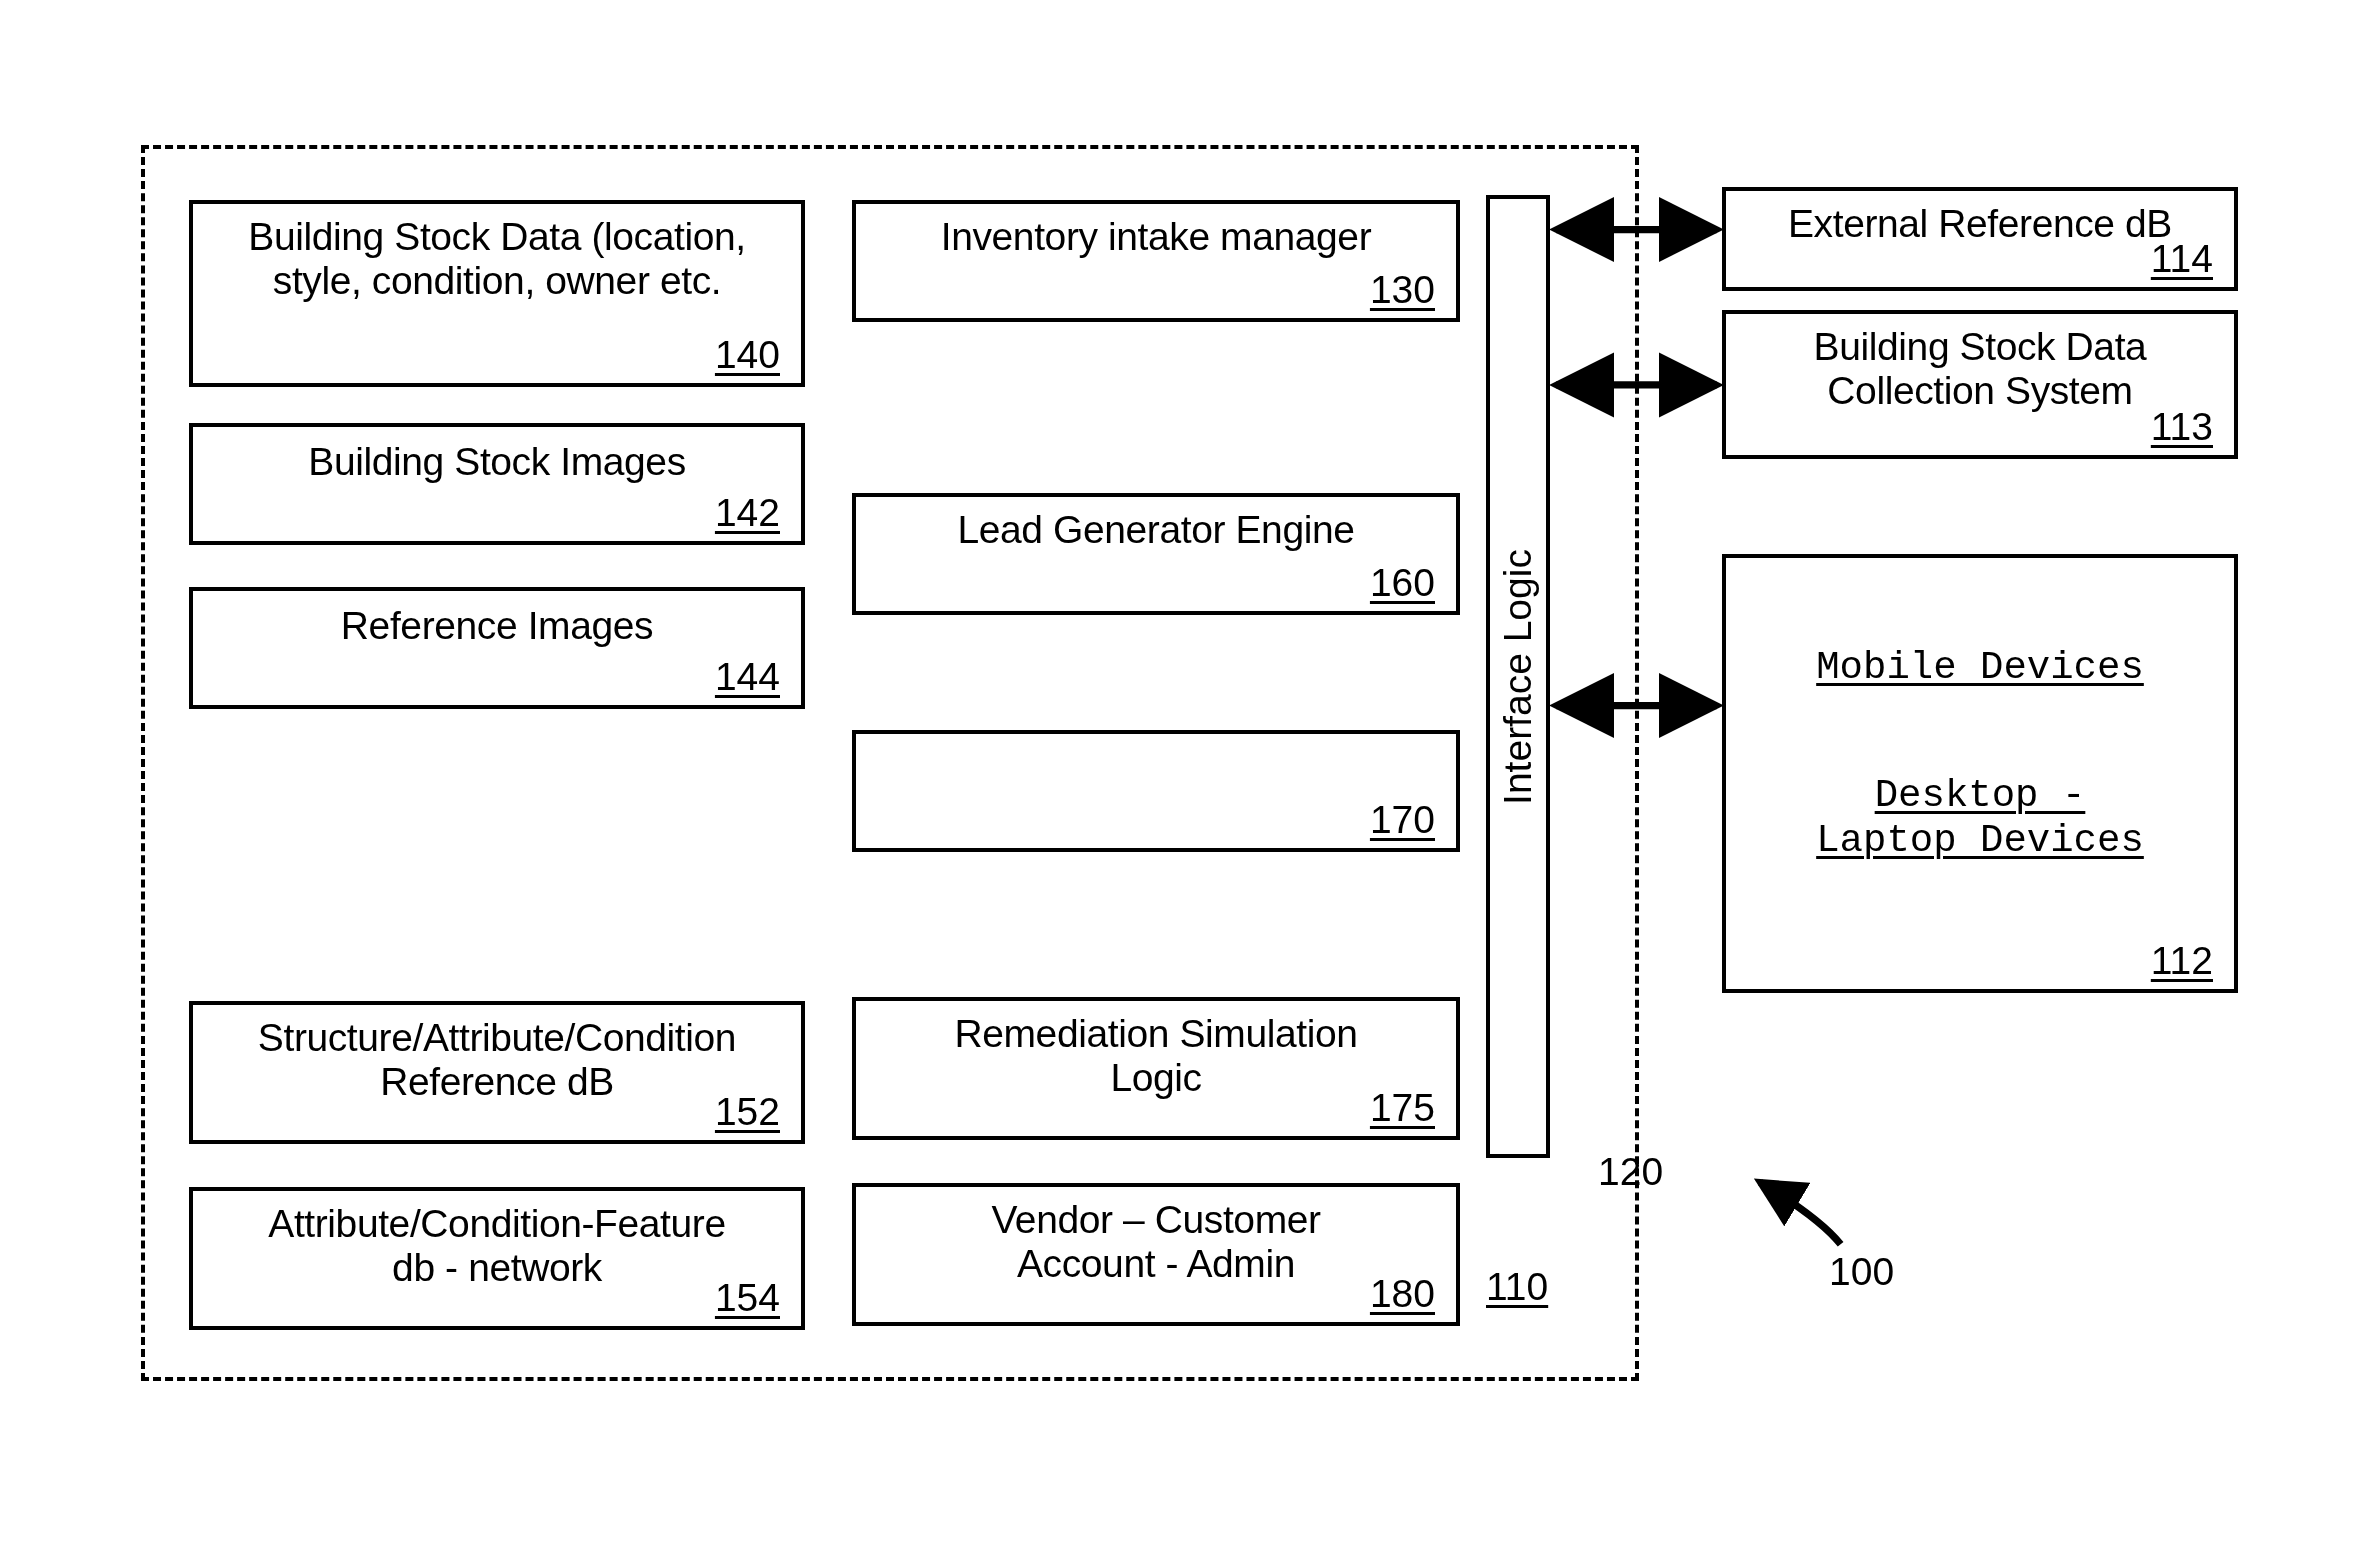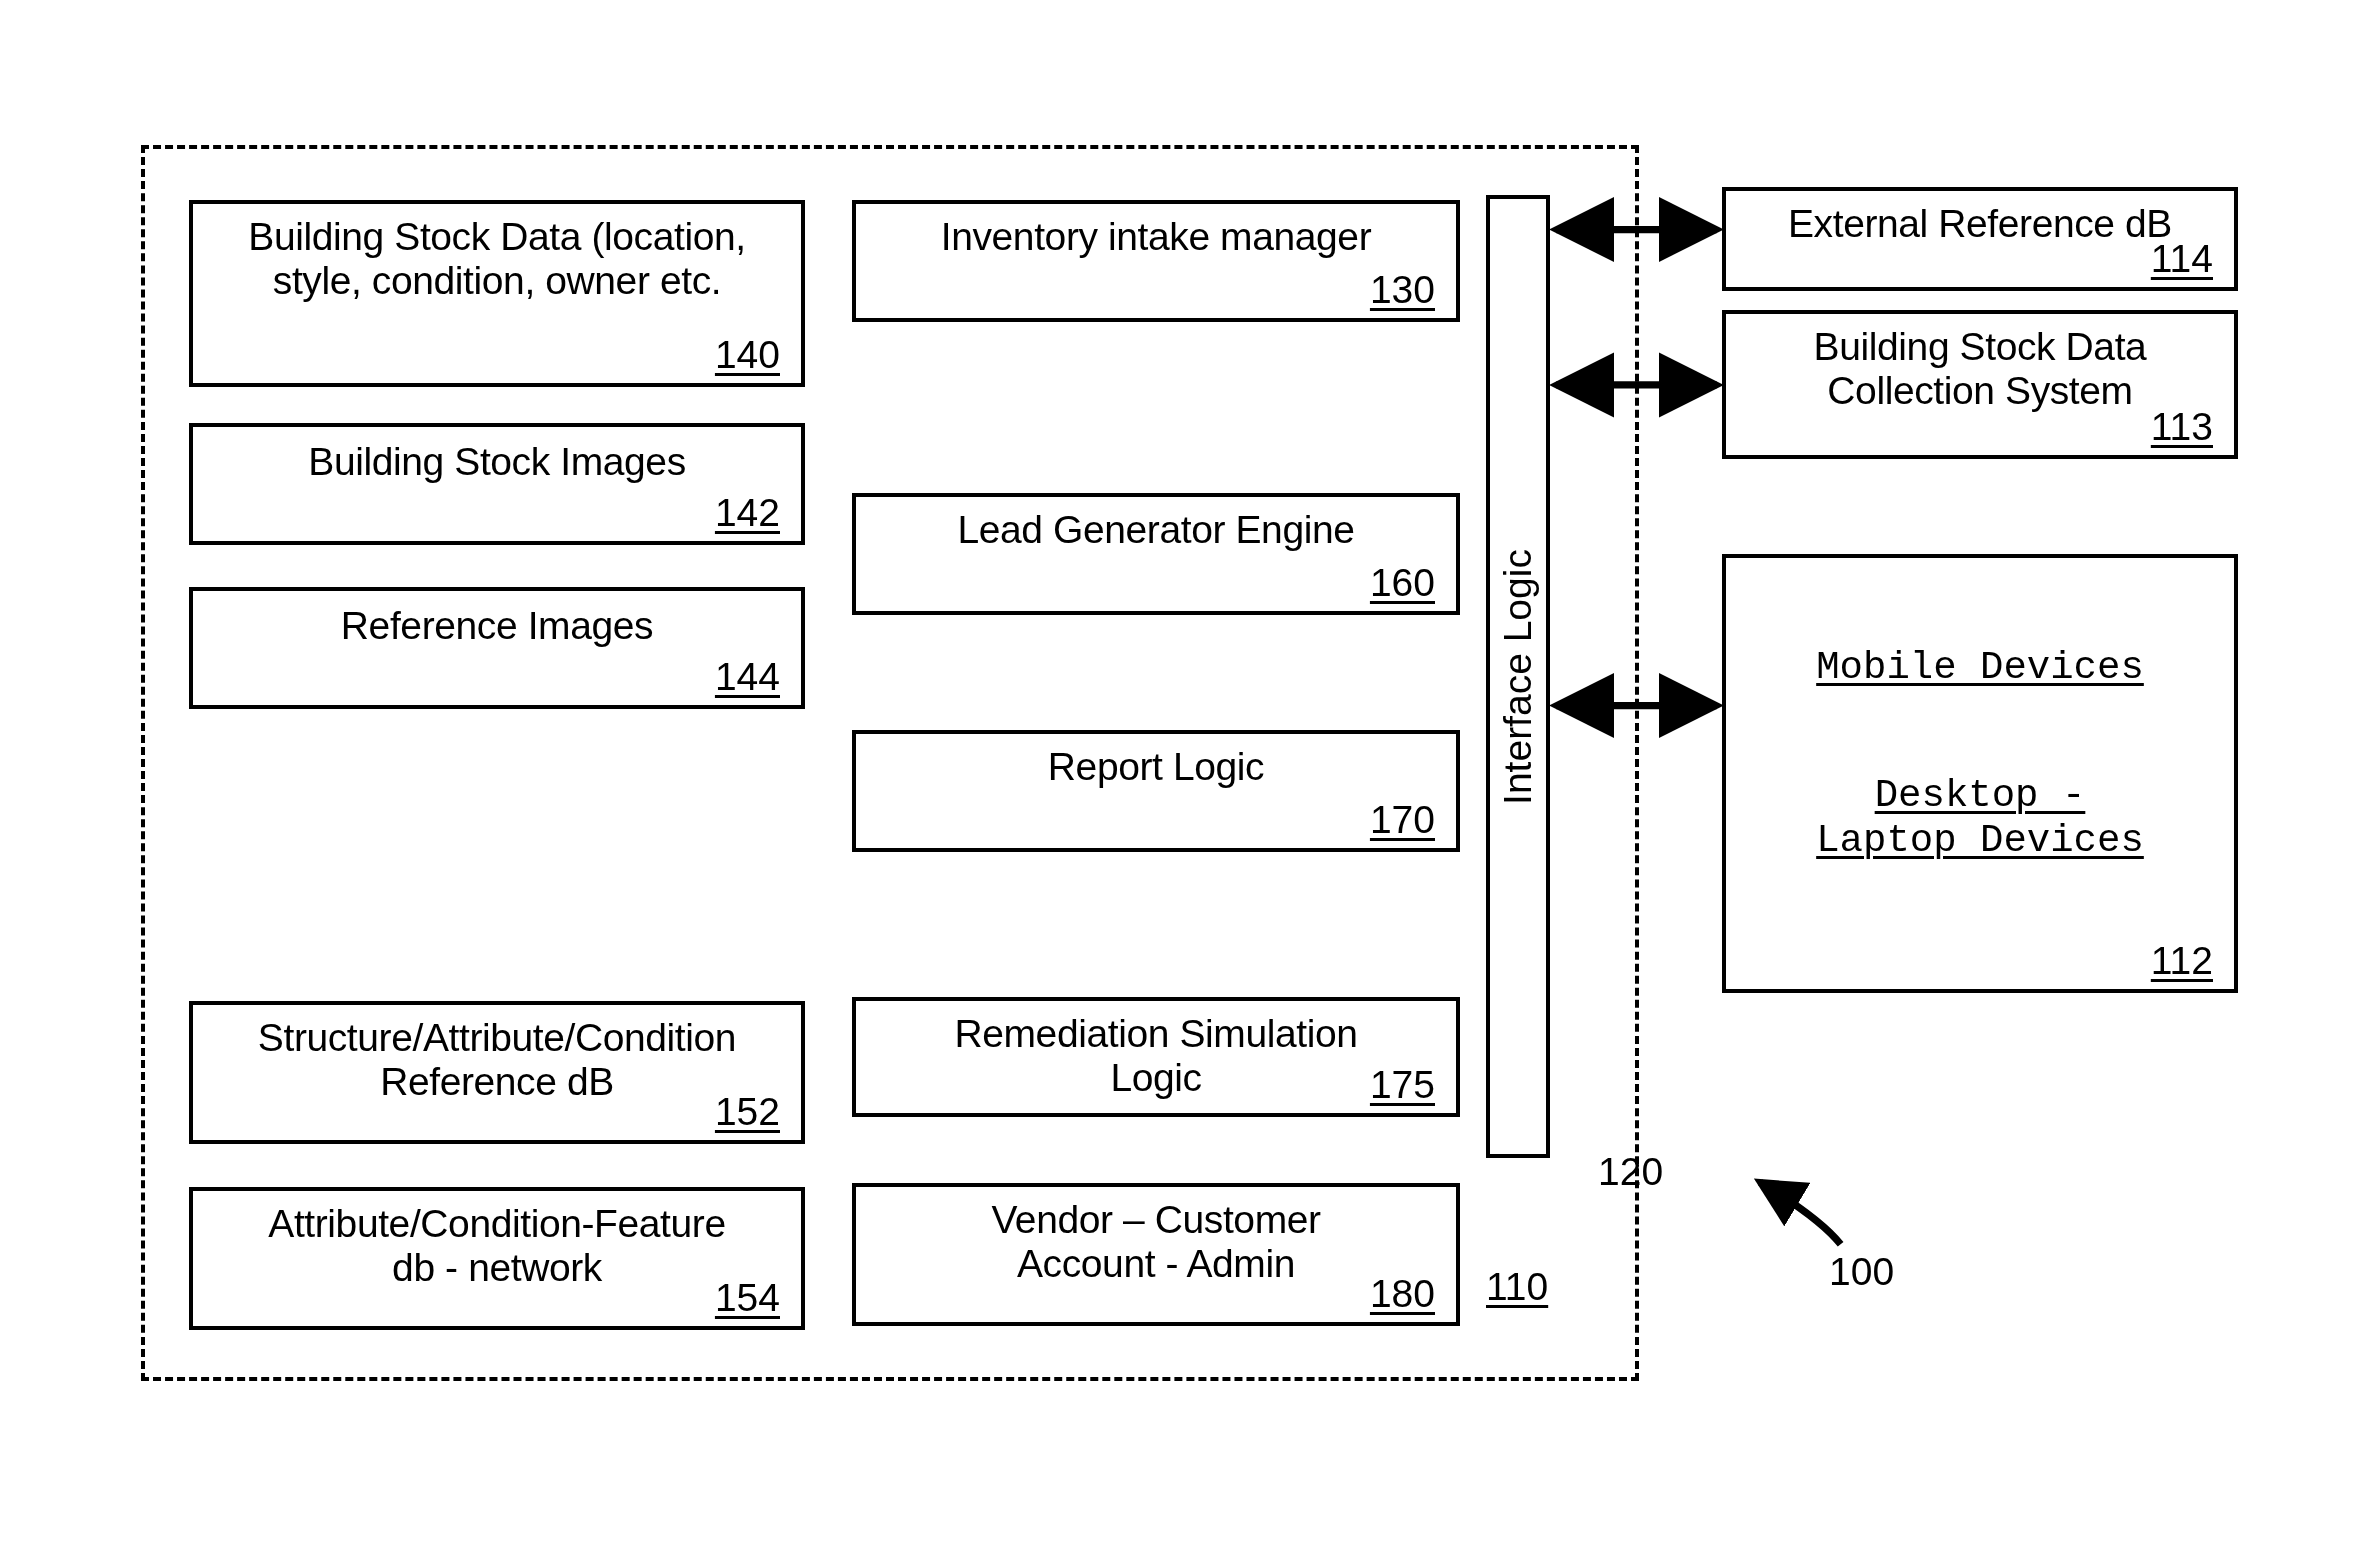--- a/index.html
+++ b/index.html
@@ -159,25 +159,24 @@
     <div class="box-title">Inventory intake manager</div>
     <div class="box-ref">130</div>
   </div>
 
   <div class="box" style="left:852px; top:493px; width:608px; height:122px;">
     <div class="box-title">Lead Generator Engine</div>
     <div class="box-ref">160</div>
   </div>
 
   <div class="box" style="left:852px; top:730px; width:608px; height:122px;">
-    <div class="box-title">Report Logic</div>
     <div class="box-ref">170</div>
   </div>
 
-  <div class="box" style="left:852px; top:997px; width:608px; height:120px;">
+  <div class="box" style="left:852px; top:997px; width:608px; height:143px;">
     <div class="box-title">Remediation Simulation
 Logic</div>
     <div class="box-ref">175</div>
   </div>
 
   <div class="box" style="left:852px; top:1183px; width:608px; height:143px;padding-left:48px;">
     <div class="box-title">Vendor – Customer
 Account - Admin</div>
     <div class="box-ref">180</div>
   </div>

